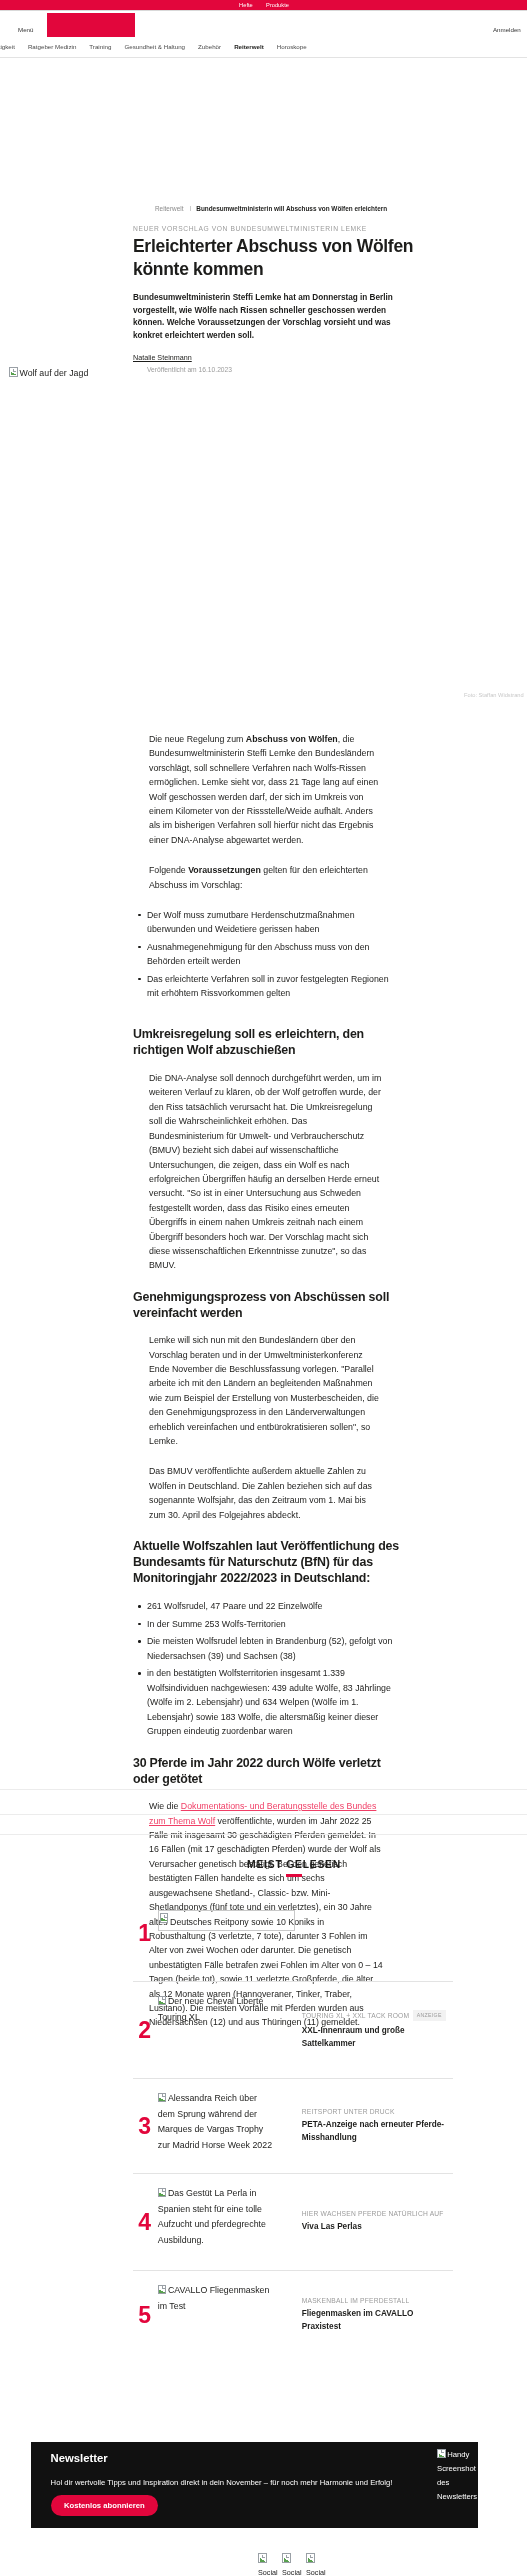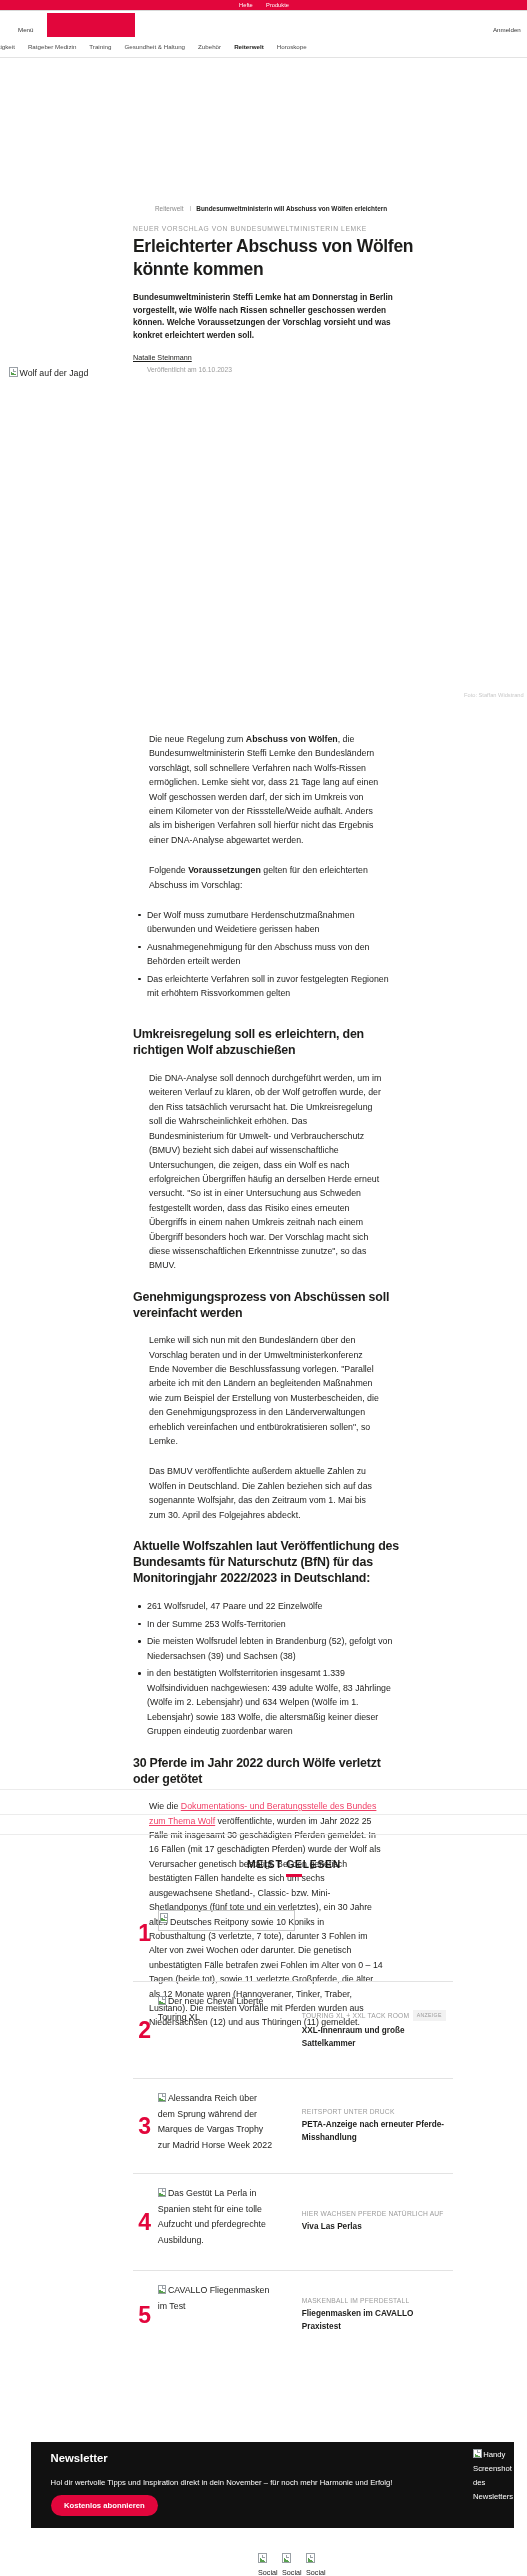--- a/index.html
+++ b/index.html
@@ -65,21 +65,21 @@
   .mr-img{width:144px;flex:none;padding-top:12.4px;font-size:8.8px;line-height:15.5px;}
   .mr-img .altwrap{width:116px;}
   .mr-txt{width:144px;flex:none;display:flex;flex-direction:column;justify-content:center;}
   .mr-kicker-row{display:flex;align-items:center;}
   .mr-kicker{font-size:6.7px;color:#9b9b9b;letter-spacing:0.2px;}
   .mr-badge{margin-left:auto;background:#f2f2f2;color:#999;font-size:5.2px;
             letter-spacing:0.3px;padding:2.6px 4.1px;}
   .mr-t{font-size:8.2px;line-height:13.4px;font-weight:bold;margin-top:3.1px;}
   .ph-box{margin-top:11.3px;width:133px;height:17.5px;border:0.5px solid #c9c9c9;padding:1px;}
   
-  #nlbox{top:2442px;left:31px;width:447px;height:86px;background:#111;color:#fff;padding-left:36px;}
+  #nlbox{top:2442px;left:31px;width:447px;height:86px;background:#111;color:#fff;}
   #nl-title{position:absolute;left:19.6px;top:10.3px;font-size:11.3px;font-weight:bold;}
   #nl-text{position:absolute;left:19.6px;top:36px;font-size:7.7px;width:392px;}
   #nl-btn{position:absolute;left:19.6px;top:53px;background:#e2063c;color:#fff;border:none;
           border-radius:11.3px;padding:6.2px 13.4px;font-size:7.7px;font-weight:bold;
           font-family:"Liberation Sans",sans-serif;cursor:pointer;}
   #nl-img{position:absolute;right:0;top:6.2px;width:41px;overflow:hidden;
           font-size:7.7px;line-height:14px;color:#fff;}
   .socwrap{width:20.6px;height:42px;overflow:hidden;font-size:7.2px;line-height:13px;color:#222;}
 </style>
 </head>

